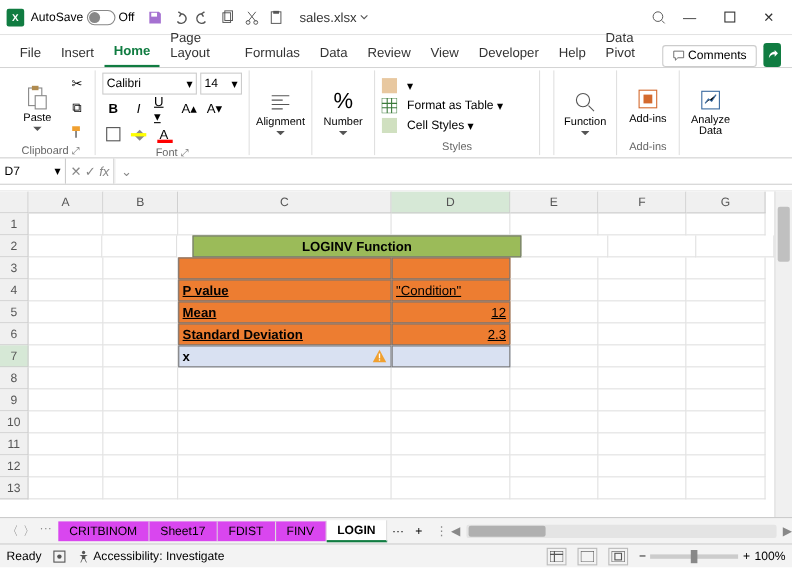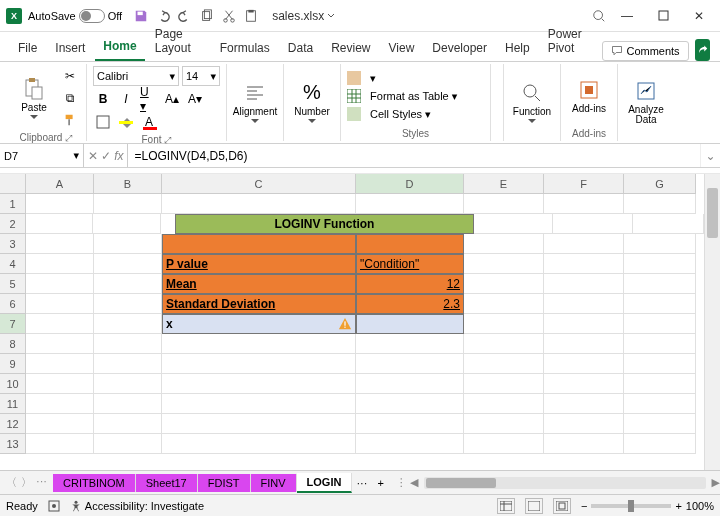--- a/index.html
+++ b/index.html
@@ -37,21 +37,21 @@
 .big-btn .lbl { font-size: 10px; line-height: 1; text-align: center; }
 .col { display: flex; flex-direction: column; gap: 2px; justify-content: center; }
 .row { display: flex; gap: 3px; align-items: center; }
 .font-combo { border: 1px solid #ccc; height: 20px; font-size: 11px; padding: 1px 3px; display: flex; align-items: center; justify-content: space-between; }
 .btn-sm { width: 20px; height: 20px; display: flex; align-items: center; justify-content: center; border: 1px solid transparent; font-size: 12px; }
 .color-strip { height: 3px; width: 14px; }
 .launcher { font-size: 9px; color: #666; text-align: right; }
 
 
 .fbar { height: 24px; border-bottom: 1px solid #d0d0d0; display: flex; align-items: stretch; }
-.namebox { width: 84px; border-right: 1px solid #ccc; display: flex; align-items: center; padding: 0 4px; font-size: 11px; justify-content: space-between; }
+.namebox { width: 60px; border-right: 1px solid #ccc; display: flex; align-items: center; padding: 0 4px; font-size: 11px; justify-content: space-between; }
 .fx-btns { display: flex; align-items: center; gap: 3px; padding: 0 4px; border-right: 1px solid #ccc; color: #888; }
 .formula { flex: 1; padding: 0 6px; display: flex; align-items: center; font-size: 12px; }
 .fbar-exp { width: 20px; display: flex; align-items: center; justify-content: center; color: #888; border-left: 1px solid #eee; }
 
 
 .grid-wrap { position: relative; height: 296px; display: flex; }
 .grid-main { flex: 1; position: relative; overflow: hidden; }
 .colheads { height: 20px; display: flex; position: absolute; top: 0; left: 0; right: 0; }
 .corner { width: 26px; height: 20px; background: #f0f0f0; border-right: 1px solid #ccc; border-bottom: 1px solid #ccc; }
 .ch { height: 20px; background: #f0f0f0; border-right: 1px solid #ccc; border-bottom: 1px solid #ccc; display: flex; align-items: center; justify-content: center; font-size: 11px; color: #555; }
@@ -167,21 +167,21 @@
   <div class="tab">File</div>
   <div class="tab">Insert</div>
   <div class="tab active">Home</div>
   <div class="tab">Page Layout</div>
   <div class="tab">Formulas</div>
   <div class="tab">Data</div>
   <div class="tab">Review</div>
   <div class="tab">View</div>
   <div class="tab">Developer</div>
   <div class="tab">Help</div>
-  <div class="tab">Power Pivot</div>
+  <div class="tab">Data Pivot</div>
   <div class="comments">
     <svg width="12" height="12" viewBox="0 0 16 16">
         <path fill="none" stroke="#555" d="M2 2h12v8H7l-3 3v-3H2z"></path>
       </svg>
     <span>Comments</span>
   </div>
   <div class="share">
     <svg width="12" height="12" viewBox="0 0 16 16">
         <path fill="#fff" d="M11 2l4 4-4 4V7c-4 0-6 2-7 5 0-5 3-8 7-8V2z"></path>
       </svg>
@@ -360,23 +360,20 @@
 
 <div class="fbar">
   <div class="namebox">
     <span>D7</span>
     <span>▾</span>
   </div>
   <div class="fx-btns">
     <span>✕</span>
     <span>✓</span>
     <span style="font-style:italic">fx</span>
-  </div>
-  <div class="formula">
-    <span>=LOGINV(D4,D5,D6)</span>
   </div>
   <div class="fbar-exp">⌄</div>
 </div>
 
 <div style="height:6px;border-bottom:1px solid #e8e8e8"></div>
 
 <div class="grid-wrap">
  <div class="grid-main">
   <div class="colheads">
     <div class="corner"></div>

